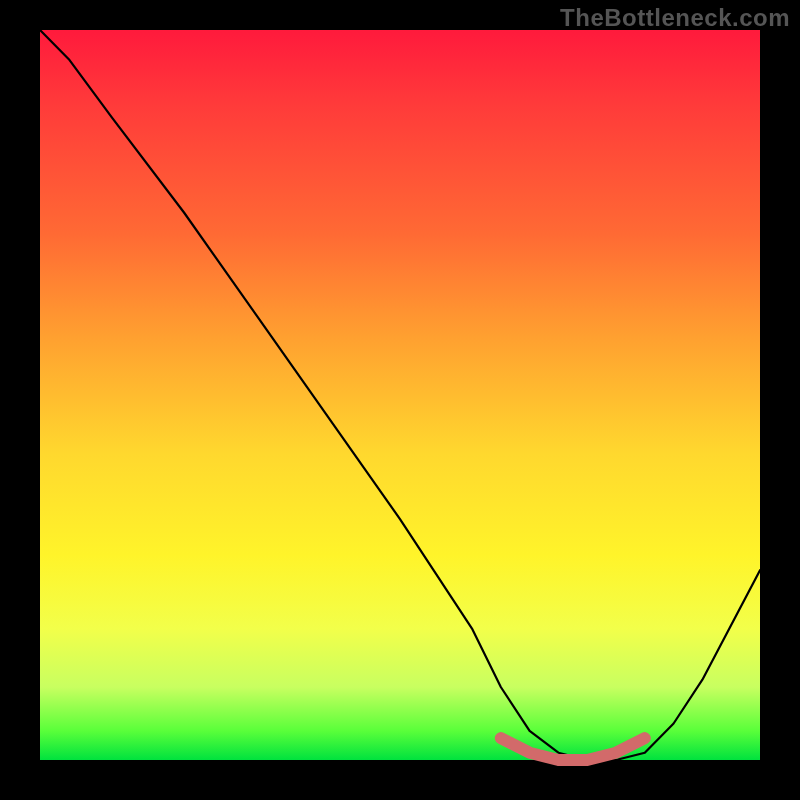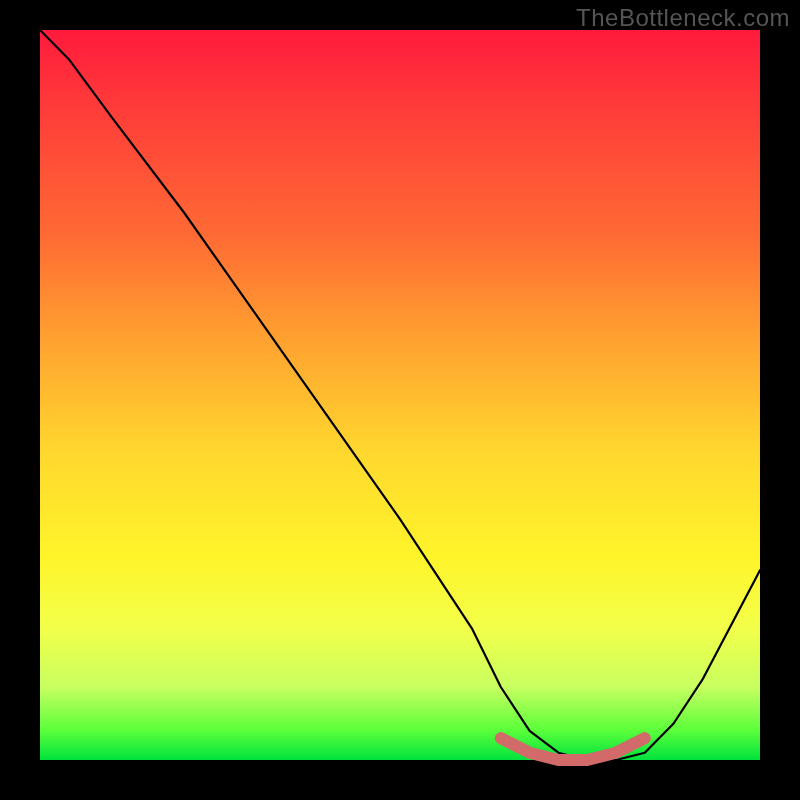--- a/index.html
+++ b/index.html
@@ -16,21 +16,21 @@
     width: 800px;
     height: 800px;
     background: #000;
   }
   .attribution {
     position: absolute;
     top: 4px;
     right: 10px;
     color: #555;
     font-size: 24px;
-    font-weight: 400;
+    font-weight: 700;
     letter-spacing: 0.5px;
     z-index: 5;
   }
   .plot-area {
     position: absolute;
     left: 40px;
     top: 30px;
     width: 720px;
     height: 730px;
     

